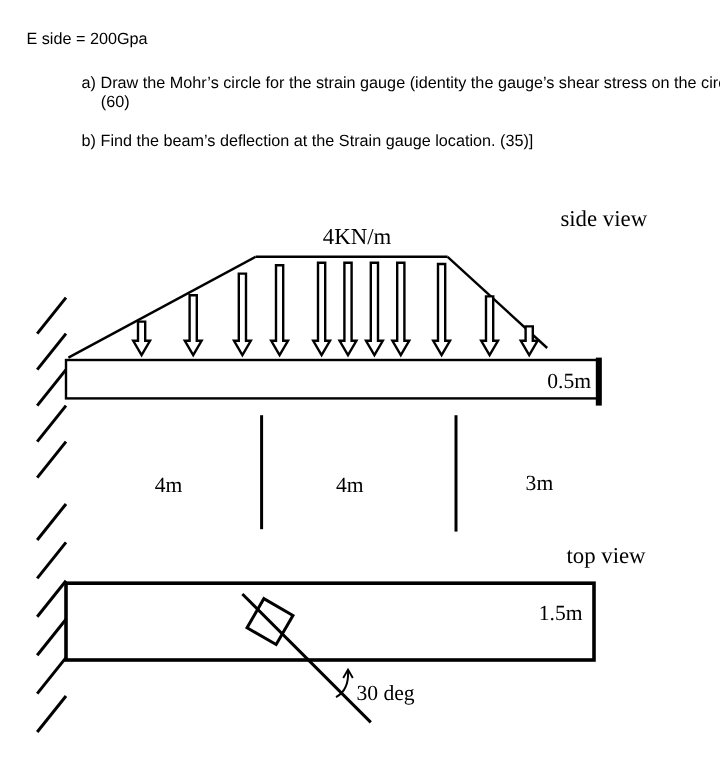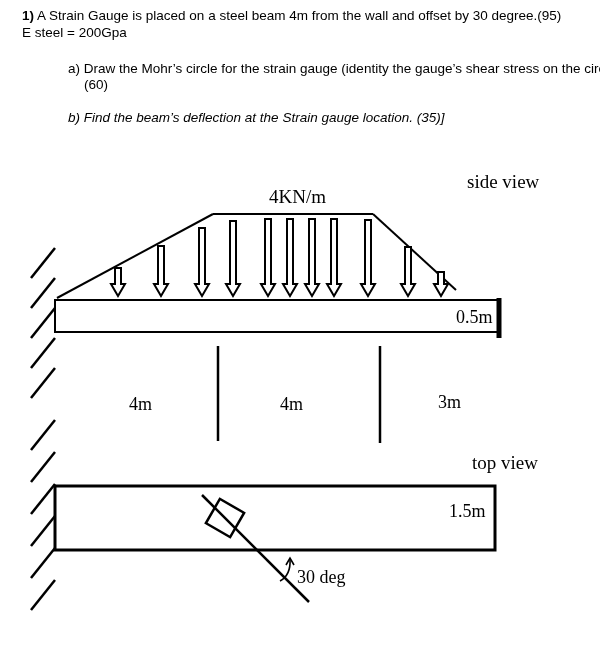--- a/index.html
+++ b/index.html
@@ -10,38 +10,37 @@
     color: #000;
     font-family: "Liberation Sans", sans-serif;
     overflow: hidden;
   }
   .problem-line { position: absolute; margin: 0; font-size: 13.5px; line-height: 16px; white-space: nowrap; }
   .bold { font-weight: bold; }
   .l1 { left: 22px; top: 8px; }
   .l2 { left: 22px; top: 25px; }
   .la1 { left: 68px; top: 61px; }
   .la2 { left: 84px; top: 77px; }
-  .lb  { left: 68px; top: 110px; font-style: italic; }
+  .lb  { left: 68px; top: 110px; }
   svg.diagram { position: absolute; left: 0; top: 0; }
   .t-serif { font-family: "Liberation Serif", serif; fill: #000; }
   .t-lg { font-size: 19px; }
   .t-md { font-size: 18px; }
   .stroke  { stroke: #000; fill: none; }
   .sw2  { stroke-width: 2; }
   .sw25 { stroke-width: 2.5; }
   .sw3  { stroke-width: 3; }
   .arrow { fill: #ffffff; stroke: #000; stroke-width: 2; stroke-linejoin: miter; }
 </style>
 </head>
 <body>
 
 <div class="page">
 
-  <p class="problem-line l1"><span class="bold">1)</span><span> A Strain Gauge is placed on a steel beam 4m from the wall and offset by 30 degree.(95)</span></p>
-  <p class="problem-line l2">E steel = 200Gpa</p>
+  <p class="problem-line l2">E side = 200Gpa</p>
   <p class="problem-line la1">a) Draw the Mohr’s circle for the strain gauge (identity the gauge’s shear stress on the circle)</p>
   <p class="problem-line la2">(60)</p>
   <p class="problem-line lb">b) Find the beam’s deflection at the Strain gauge location. (35)]</p>
 
   <svg class="diagram" width="600" height="647" viewBox="0 0 600 647">
 
     <g class="stroke sw25">
       <line x1="55" y1="248" x2="31" y2="278"></line>
       <line x1="55" y1="278" x2="31" y2="308"></line>
       <line x1="55" y1="308" x2="31" y2="338"></line>

